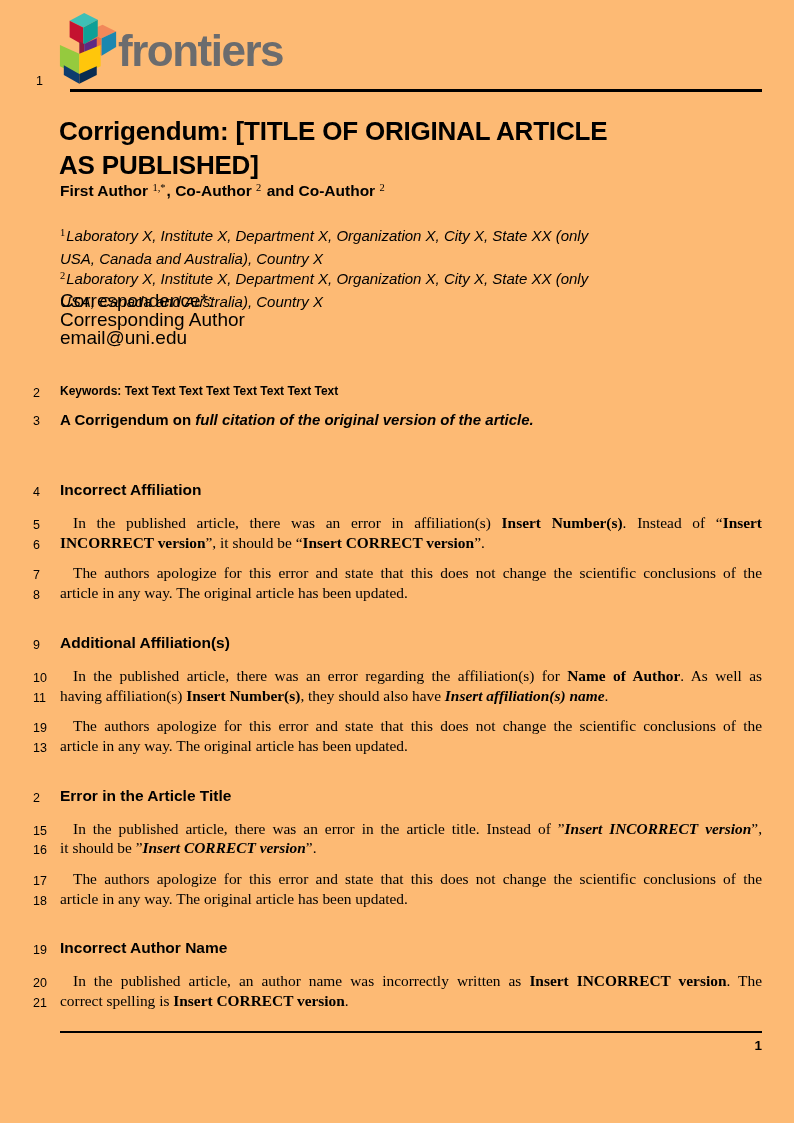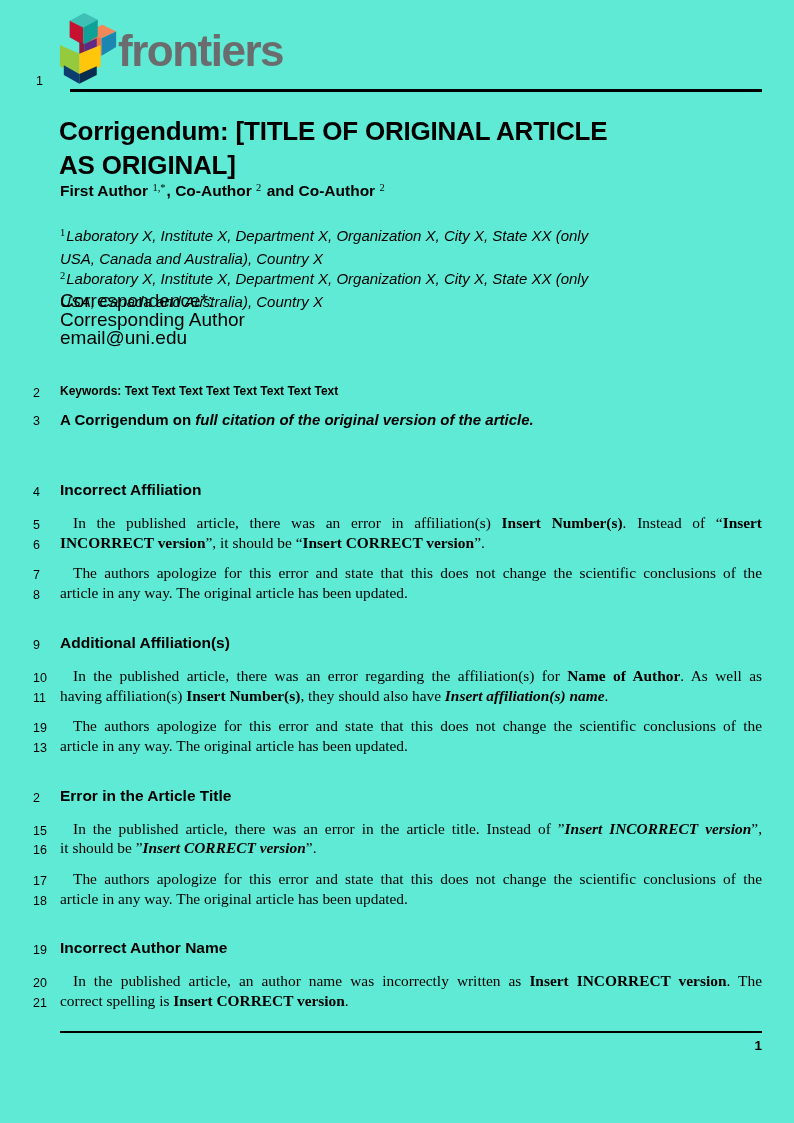--- a/index.html
+++ b/index.html
@@ -1,16 +1,16 @@
 <!DOCTYPE html>
 <html><head>
 <meta charset="utf-8">
 <style>
   html,body{margin:0;padding:0;background:#ffffff;}
-  .page{position:relative;width:794px;height:1123px;background:#5eead4;color:#000;
+  .page{position:relative;width:794px;height:1123px;background:#fdba74;color:#000;
         font-family:"Liberation Sans",sans-serif;overflow:hidden;}
 
   
   .logo-mark{position:absolute;left:58px;top:6px;width:62px;height:78px;}
   .wordmark{position:absolute;left:118px;top:29px;font-size:44px;font-weight:700;
             letter-spacing:-1.5px;color:#6b6c6e;line-height:44px;}
 
   
   .header-ln{position:absolute;left:36px;top:74px;font-size:12.5px;}
   .header-rule{position:absolute;left:70px;top:89px;width:692px;height:2.5px;background:#000;}
@@ -66,21 +66,21 @@
     <polygon points="6,61 22,70 22,80 6,71" fill="#0d3c6e"></polygon>
     <polygon points="22,70 40,62 40,71 22,80" fill="#092c51"></polygon>
   </svg>
   <div class="wordmark" style="color: rgb(107, 108, 110);">frontiers</div>
 
   <div class="header-ln">1</div>
   <div class="header-rule"></div>
 
   <div class="title">
     <div>Corrigendum: [TITLE OF ORIGINAL ARTICLE</div>
-    <div>AS ORIGINAL]</div>
+    <div>AS PUBLISHED]</div>
   </div>
 
   <div class="authors" id="authors"><span class="b">First Author </span><span class="sup">1,*</span><span class="b">, Co-Author </span><span class="sup">2</span><span class="b"> and Co-Author </span><span class="sup">2</span></div>
 
   <div class="affils">
     <div>
       <span class="sup">1</span><span>Laboratory X, Institute X, Department X, Organization X, City X, State XX (only</span>
     </div>
     <div>USA, Canada and Australia), Country X</div>
     <div>

